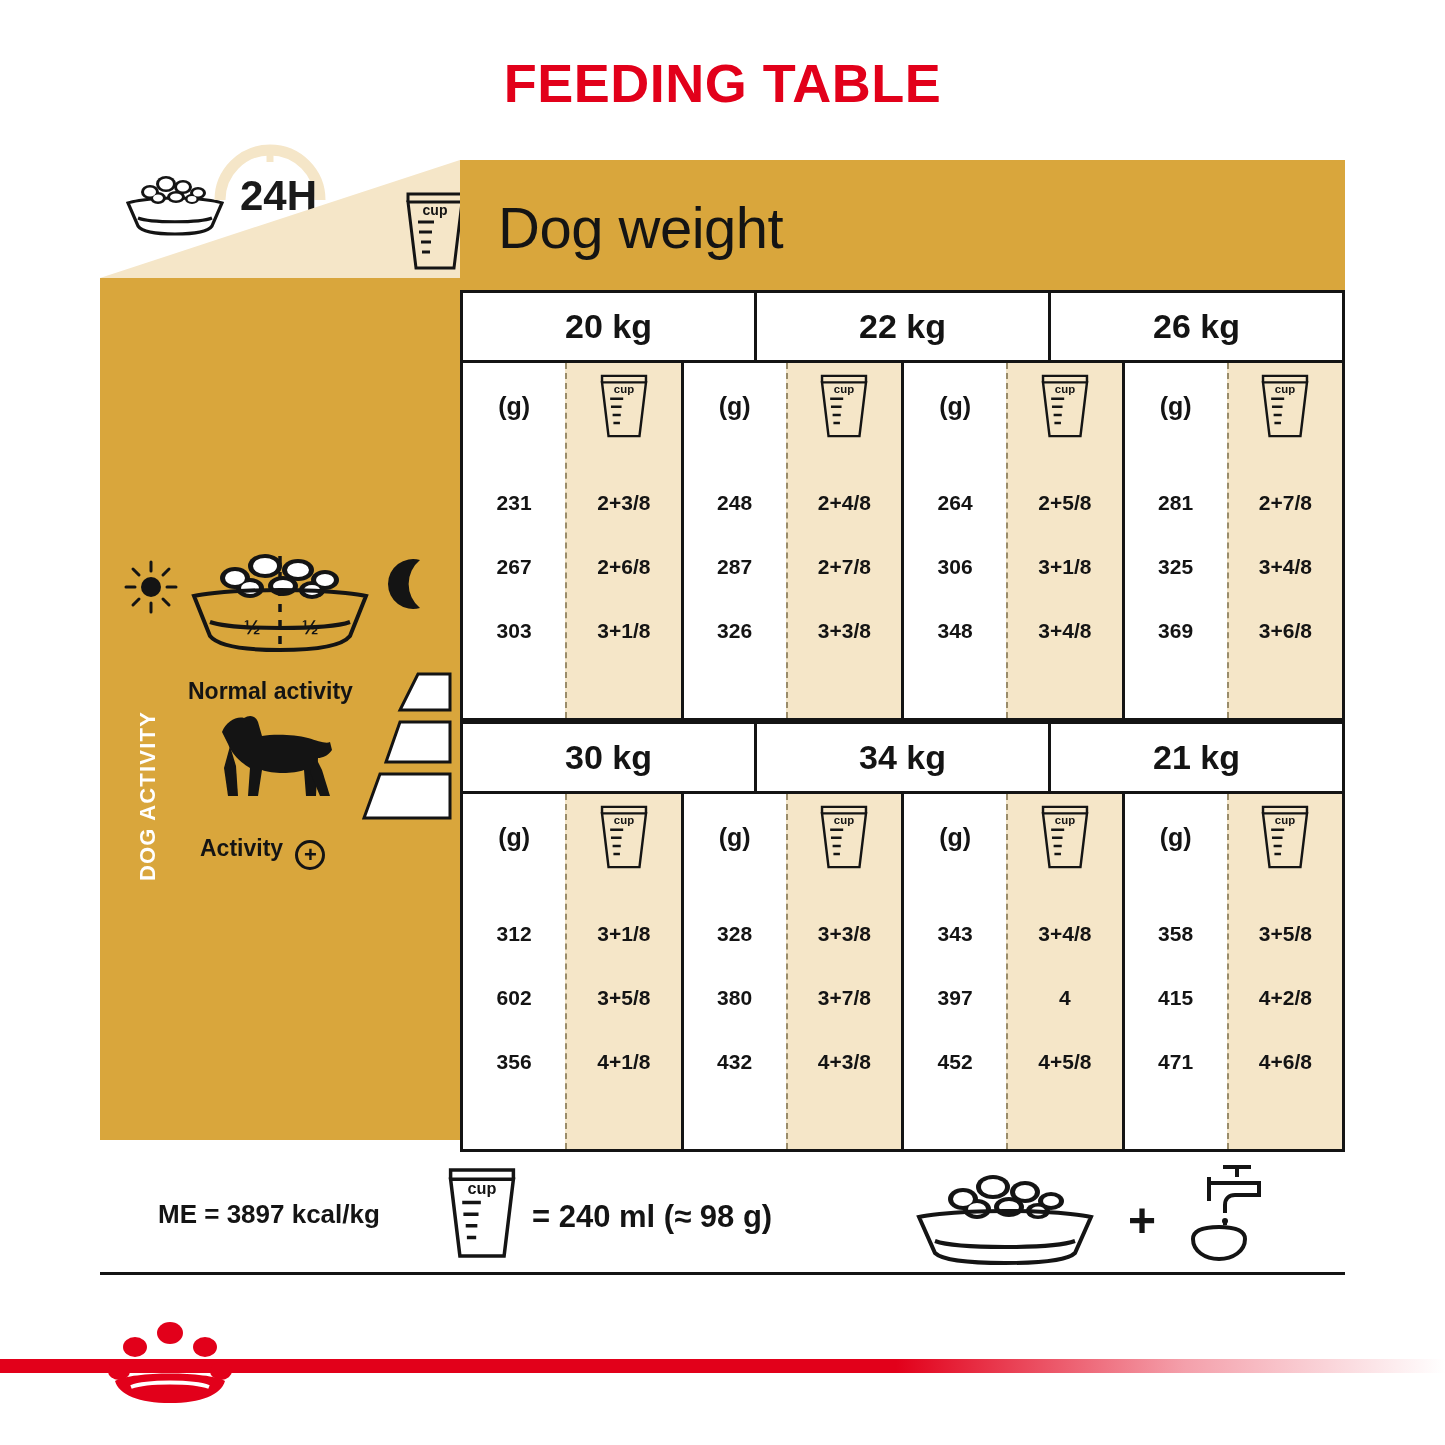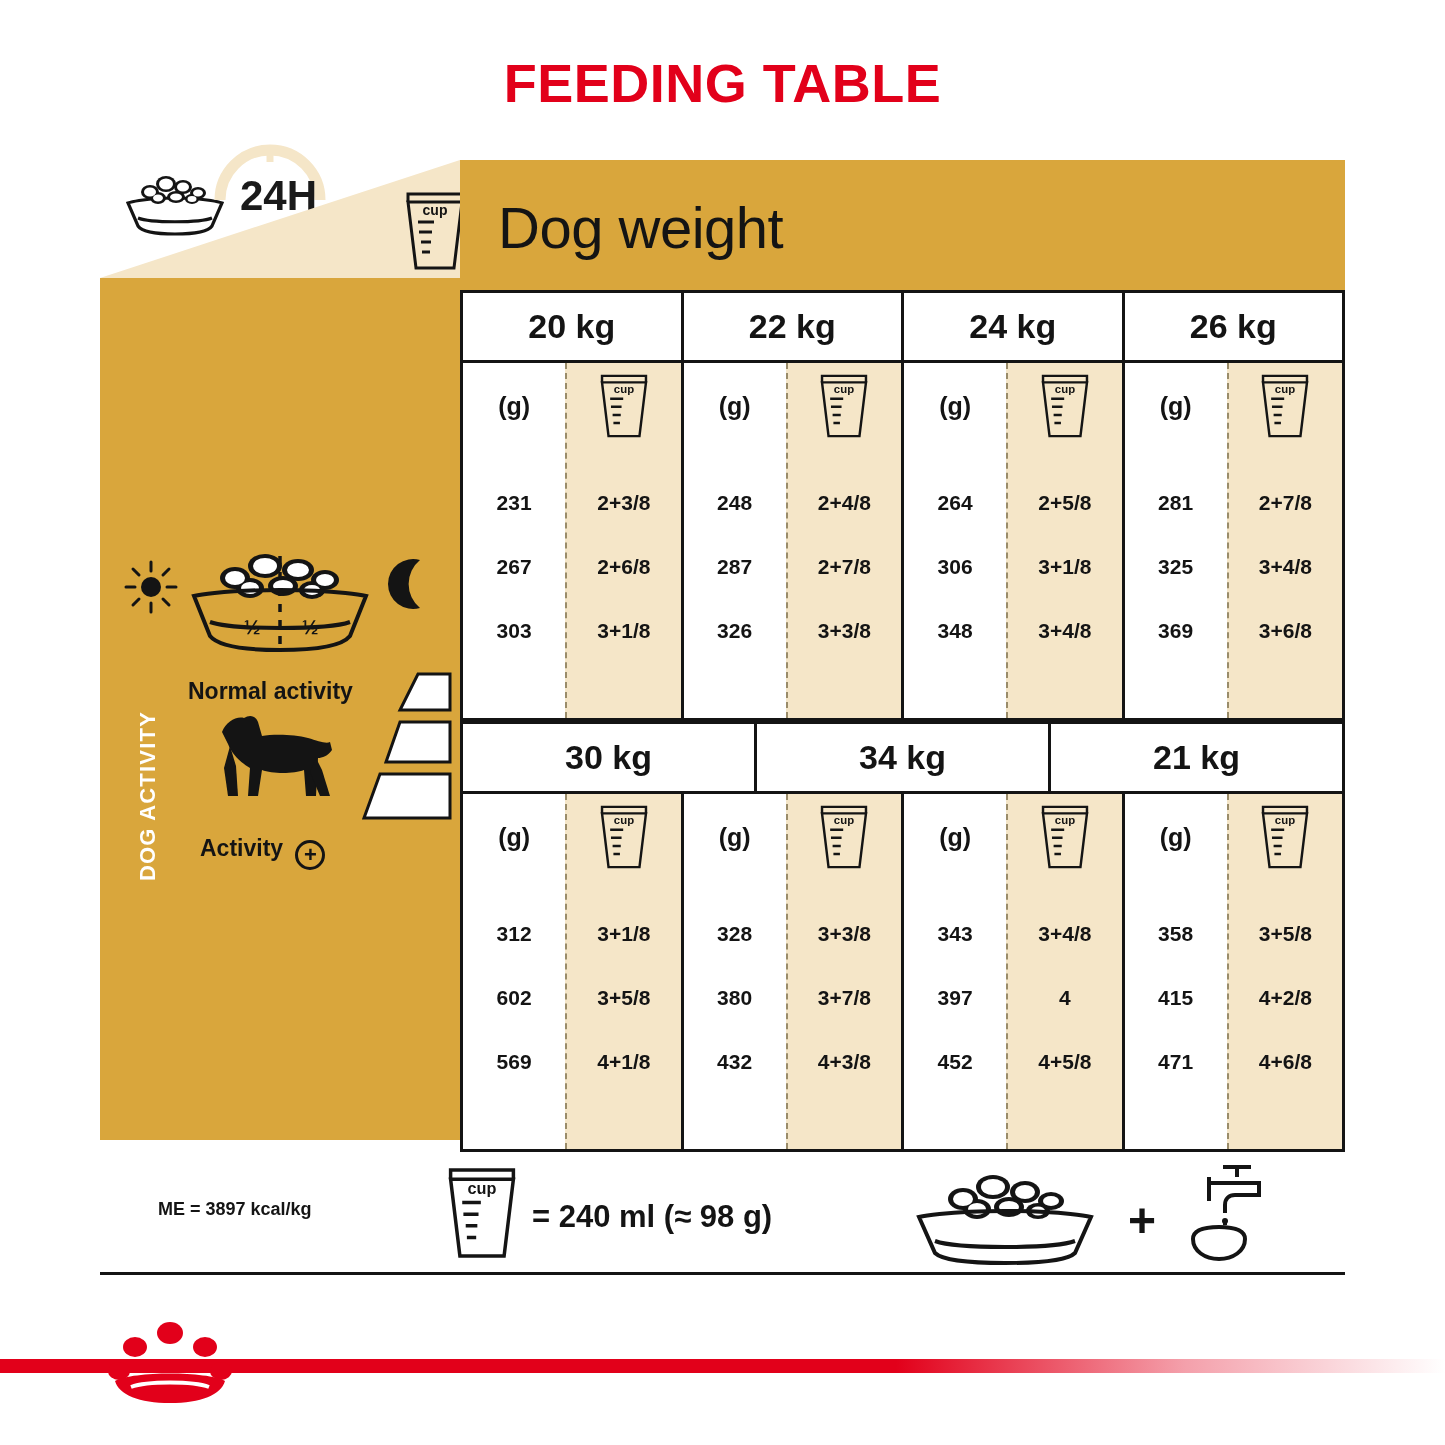--- a/index.html
+++ b/index.html
@@ -144,21 +144,21 @@
   .val.first { margin-top: 22px; }
 
   
   .footer {
     position: absolute;
     left: 100px; top: 1155px;
     width: 1245px; height: 115px;
   }
   .me {
     position: absolute; left: 58px; top: 44px;
-    font-size: 18px; font-weight: bold; color: #141414;
+    font-size: 26px; font-weight: bold; color: #141414;
   }
   .cupfoot { position: absolute; left: 340px; top: 8px; }
   .eq {
     position: absolute; left: 432px; top: 44px;
     font-size: 31px; font-weight: bold; color: #141414;
   }
   .bowlfoot { position: absolute; left: 805px; top: 18px; }
   .plusfoot {
     position: absolute; left: 1028px; top: 38px;
     font-size: 48px; font-weight: bold; color: #141414;
@@ -294,21 +294,20 @@
         <span style="display:inline-block;width:30px;height:30px;border:3px solid #141414;border-radius:50%;text-align:center;line-height:24px;font-size:22px;vertical-align:-6px;margin-left:6px;">+</span>
       </div>
     </div>
 
     <div class="grid">
 
       <div class="block b1">
         <div class="wrow">
           <div class="wcell">20 kg</div>
           <div class="wcell">22 kg</div>
-          <div class="wcell">24 kg</div>
           <div class="wcell">26 kg</div>
         </div>
         <div class="body">
 
           <div class="wgroup">
             <div class="col-g">
               <div class="unit">(g)</div>
               <div class="val first">231</div>
               <div class="val">267</div>
               <div class="val">303</div>
@@ -411,21 +410,21 @@
           <div class="wcell">34 kg</div>
           <div class="wcell">21 kg</div>
         </div>
         <div class="body">
 
           <div class="wgroup">
             <div class="col-g">
               <div class="unit">(g)</div>
               <div class="val first">312</div>
               <div class="val">602</div>
-              <div class="val">569</div>
+              <div class="val">356</div>
             </div>
             <div class="col-c">
               <div class="unit">
                 <svg width="58" height="70" viewBox="0 0 70 86">
                   <g fill="none" stroke="#141414" stroke-width="3">
                     <path d="M8 14 L62 14 L54 80 L16 80 Z"></path>
                       <path d="M8 14 L8 6 L62 6 L62 14"></path>
                     <path d="M18 34 H34 M19 44 H32 M21 54 H31 M22 64 H30"></path>
                   </g>
                   <text x="35" y="27" font-family="Liberation Sans, sans-serif" font-size="14" font-weight="bold" fill="#141414" text-anchor="middle">cup</text>

